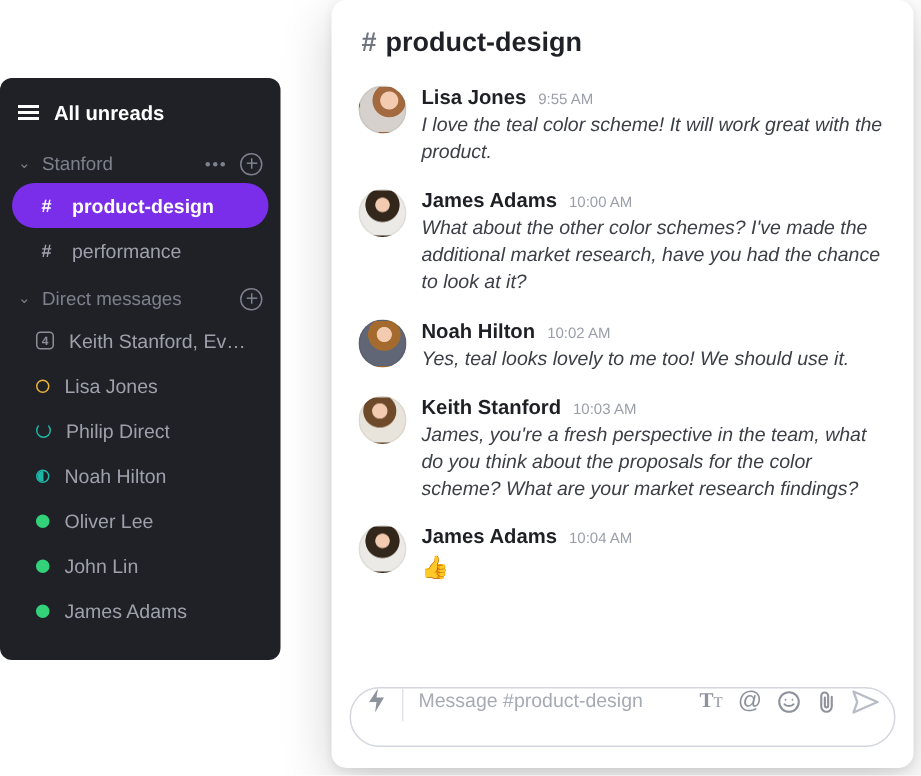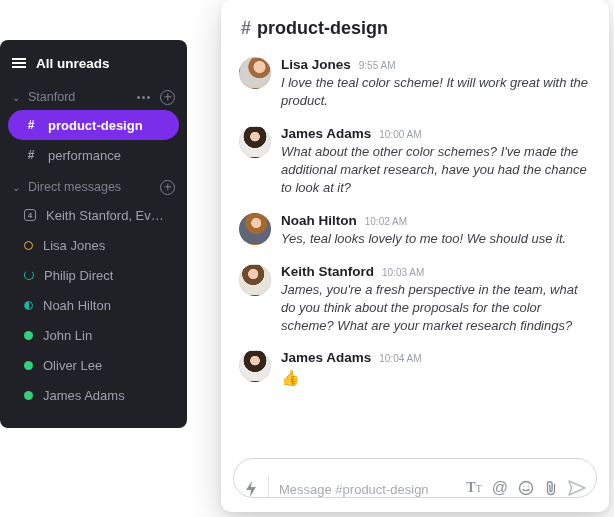--- a/index.html
+++ b/index.html
@@ -9,21 +9,21 @@
     width: 614px;
     height: 517px;
     overflow: hidden;
     position: relative;
   }
 
   
   .sidebar {
     position: absolute;
     left: 0;
-    top: 40px;
+    top: 52px;
     width: 187px;
     background: #1f2127;
     border-radius: 8px;
     color: #a0a3ad;
     font-size: 13px;
     padding: 8px 0 18px;
   }
   .sb-row {
     display: flex;
     align-items: center;
@@ -133,21 +133,21 @@
   .mtime{font-size:10px;color:#9a9ea9;}
   .mtext{font-size:13px;color:#3c3f46;line-height:1.38;font-style:italic;}
   .react{font-size:15px;margin-top:4px;}
 
   
   .composer{
     margin:8px 12px 14px;
     border:1px solid #d3d6de;
     border-radius:22px;
     height:40px;
-    display:flex;align-items:flex-end;
+    display:flex;align-items:flex-start;
     padding:0 8px 0 10px;
     gap:6px;
   }
   .cicon{color:#8e929d;display:inline-flex;align-items:center;justify-content:center;}
   .divider{width:1px;height:22px;background:#e2e4ea;margin:0 4px;}
   .cinput{
     flex:1;border:none;outline:none;font-size:13px;color:#555;
     background:transparent;
   }
   .cinput::placeholder{color:#a6aab4;}
@@ -219,25 +219,25 @@
       <div class="dm">
         <span class="refresh"></span>
         <span class="label">Philip Direct</span>
       </div>
       <div class="dm">
         <span class="p-half"></span>
         <span class="label">Noah Hilton</span>
       </div>
       <div class="dm">
         <span class="presence p-green"></span>
+        <span class="label">Oliver Lee</span>
+      </div>
+      <div class="dm">
+        <span class="presence p-green"></span>
         <span class="label">John Lin</span>
-      </div>
-      <div class="dm">
-        <span class="presence p-green"></span>
-        <span class="label">Oliver Lee</span>
       </div>
       <div class="dm">
         <span class="presence p-green"></span>
         <span class="label">James Adams</span>
       </div>
     </div>
 </div>
 
 <div class="chat">
   <div class="chat-header">

